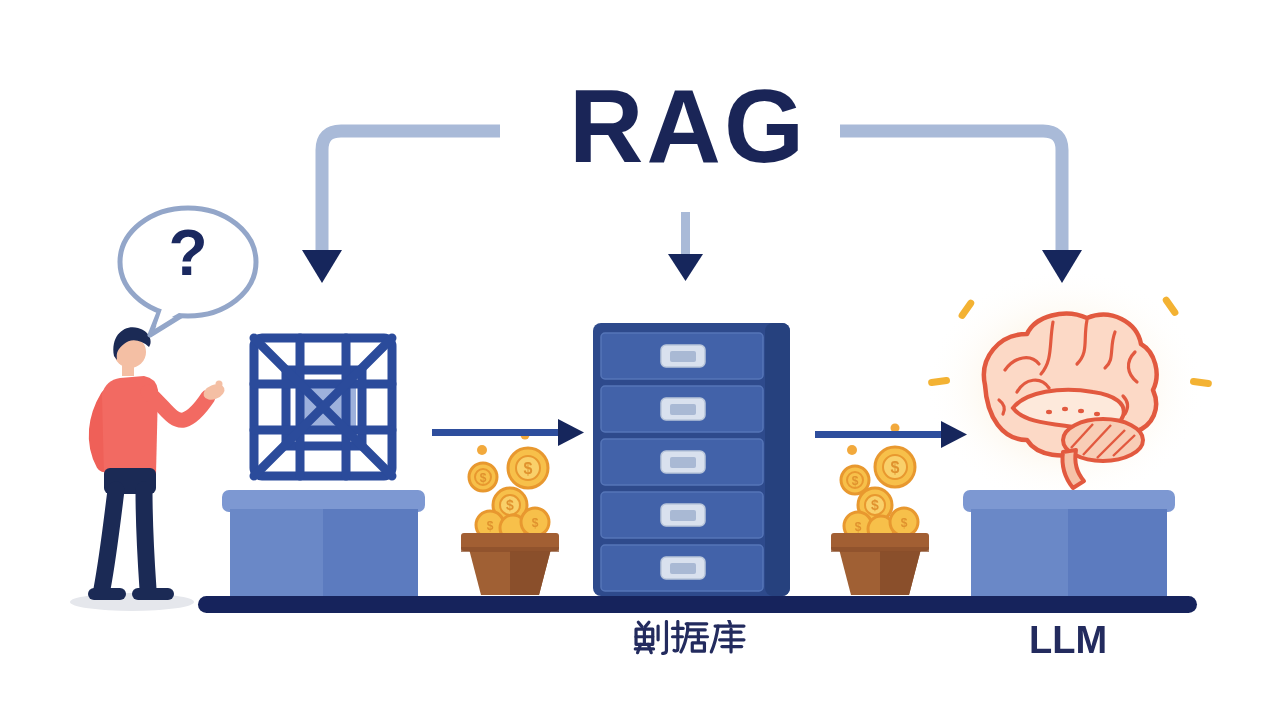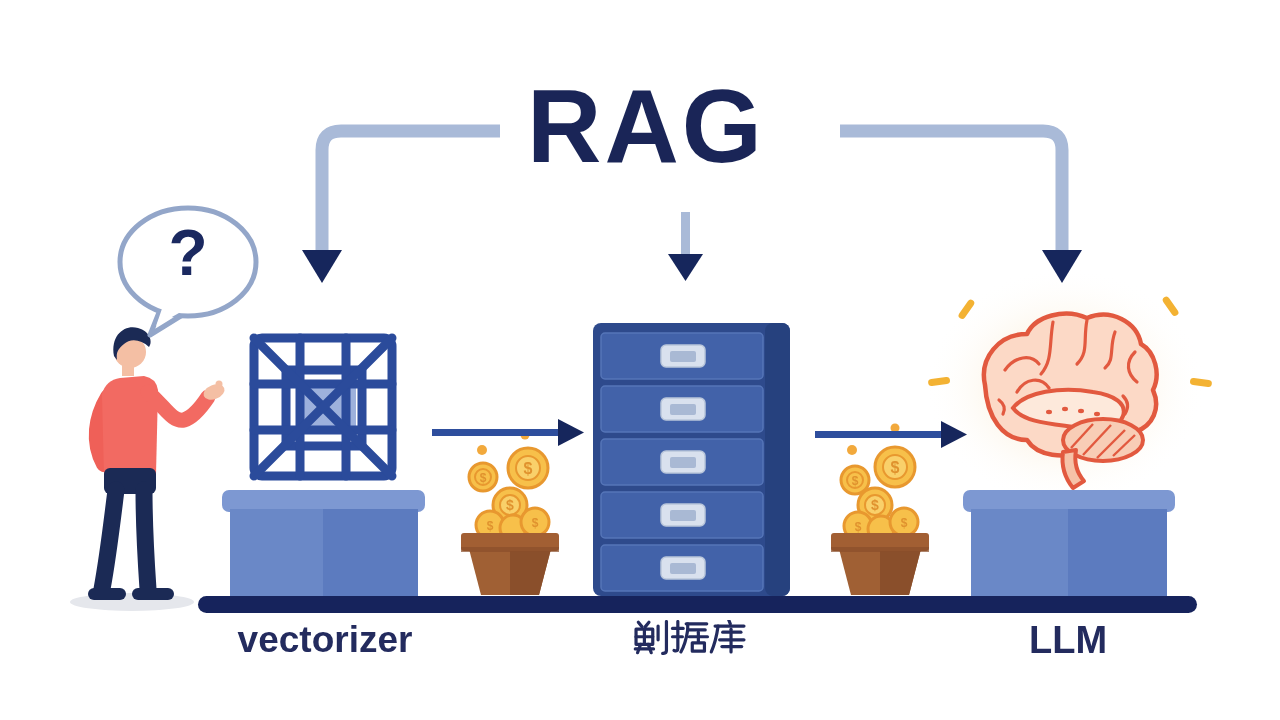--- a/index.html
+++ b/index.html
@@ -1,19 +1,19 @@
 <!DOCTYPE html>
 <html><head>
 <meta charset="utf-8">
 <style>
   html,body{margin:0;padding:0;background:#fff;}
   .canvas{position:relative;width:1280px;height:720px;background:#ffffff;overflow:hidden;
           font-family:"Liberation Sans",sans-serif;}
   .scene{position:absolute;left:0;top:0;}
-  .title{position:absolute;left:527px;top:75px;width:280px;text-align:left;
+  .title{position:absolute;left:527px;top:75px;width:280px;text-align:right;
          font-size:103px;line-height:1;font-weight:800;color:#1a2557;letter-spacing:3px;}
   .qmark{position:absolute;left:150px;top:221px;width:76px;text-align:center;
          font-size:64px;line-height:1;font-weight:800;color:#1b2960;}
   .nodelabel{position:absolute;top:619px;text-align:center;font-weight:800;color:#232b5e;}
   .lbl-vec{left:175px;width:300px;font-size:37px;}
   .lbl-llm{left:918px;width:300px;font-size:38px;text-align:center;}
   .lbl-db-svg{position:absolute;left:633px;top:620px;}
   .sr{position:absolute;left:633px;top:620px;font-size:0;color:transparent;}
 </style>
 </head>
@@ -221,21 +221,20 @@
     <rect x="1160" y="303" width="22" height="7" rx="3.5" transform="rotate(55 1171 306)"></rect>
     <rect x="928" y="378" width="22" height="7" rx="3.5" transform="rotate(-8 939 381)"></rect>
     <rect x="1190" y="379" width="22" height="7" rx="3.5" transform="rotate(8 1201 382)"></rect>
   </g>
 
   <rect x="198" y="596" width="999" height="17" rx="8.5" fill="#16235c"></rect>
 </svg>
 
 <div class="title">RAG</div>
 <div class="qmark">?</div>
-<div class="nodelabel lbl-vec">vectorizer</div>
 <span class="sr">数据库</span>
 <svg class="lbl-db-svg" width="114" height="35" viewBox="0 0 150 46">
   <g stroke="#232b5e" stroke-width="4.2" fill="none" stroke-linecap="round" stroke-linejoin="round">
 
     <path d="M7 3 L12 9"></path>
         <path d="M21 3 L16 9"></path>
     <path d="M4 12 H26 V32 H4 Z"></path>
         <path d="M15 12 V32"></path>
         <path d="M4 22 H26"></path>
     <path d="M3 38 H27"></path>

